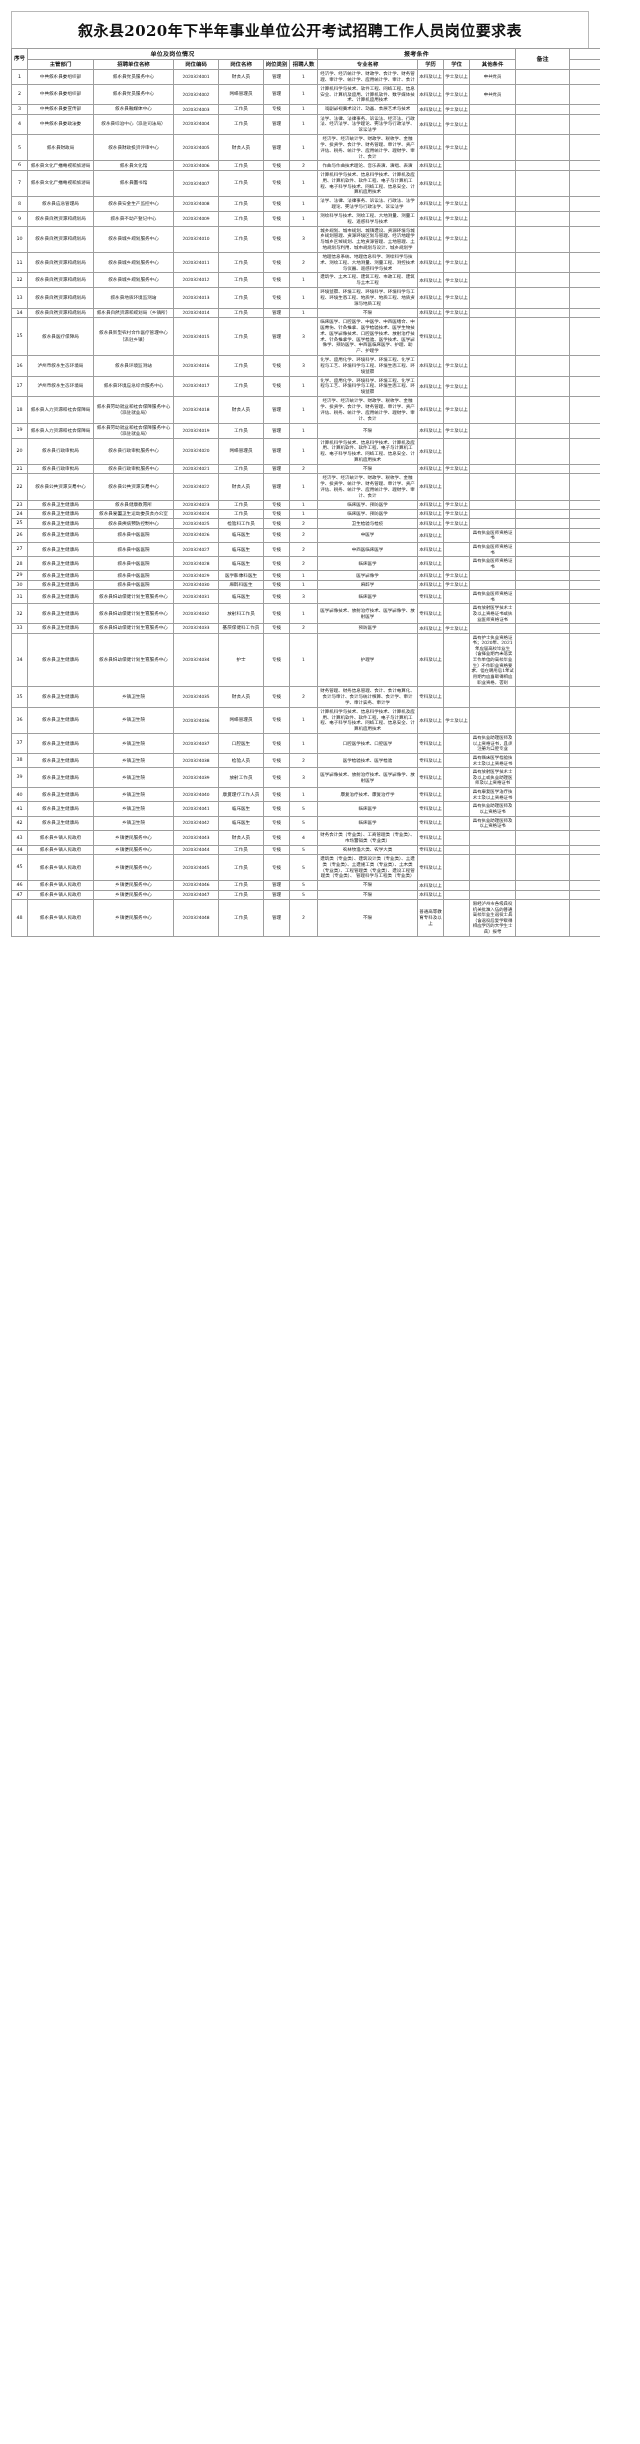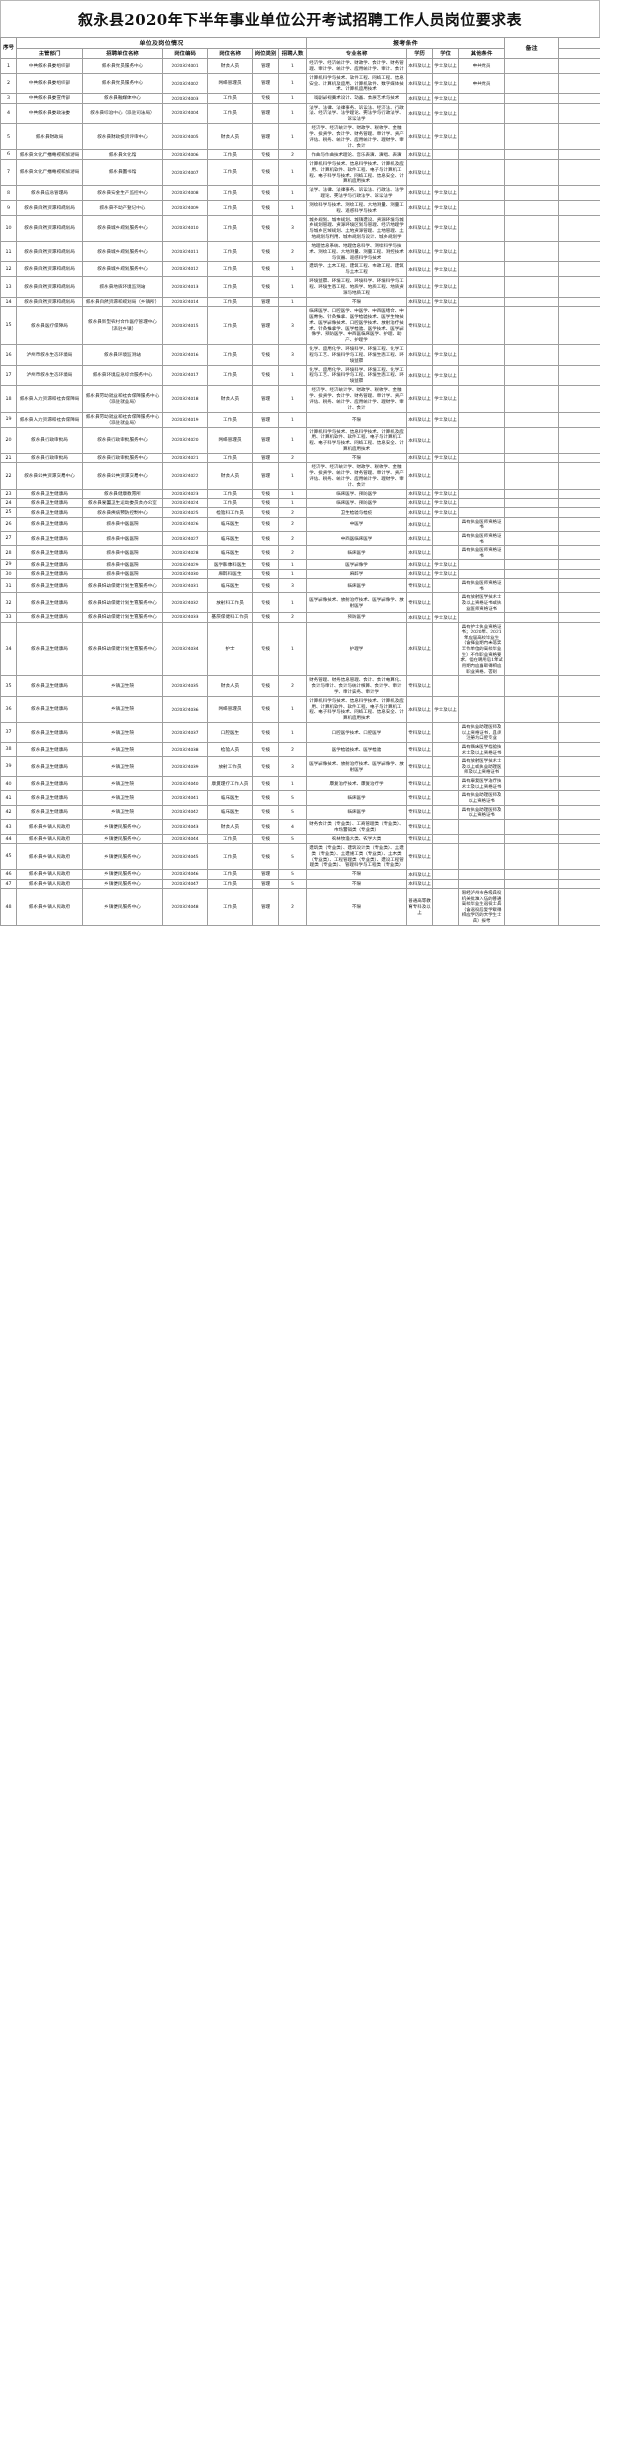--- a/index.html
+++ b/index.html
@@ -11,21 +11,21 @@
   body {
     width: 640px;
     font-family: "DejaVu Sans", "Liberation Sans", sans-serif;
     color: #1a1a1a;
     -webkit-font-smoothing: none;
   }
   .sheet {
     position: relative;
     width: 600px;
     box-sizing: border-box;
-    padding: 0;
+    padding: 11px;
     overflow: hidden;
   }
   
   .title-band {
     border: 1px solid #b8b8b8;
     border-bottom: none;
     padding: 7px 0 8px 0;
     text-align: center;
   }
   .doc-title {

